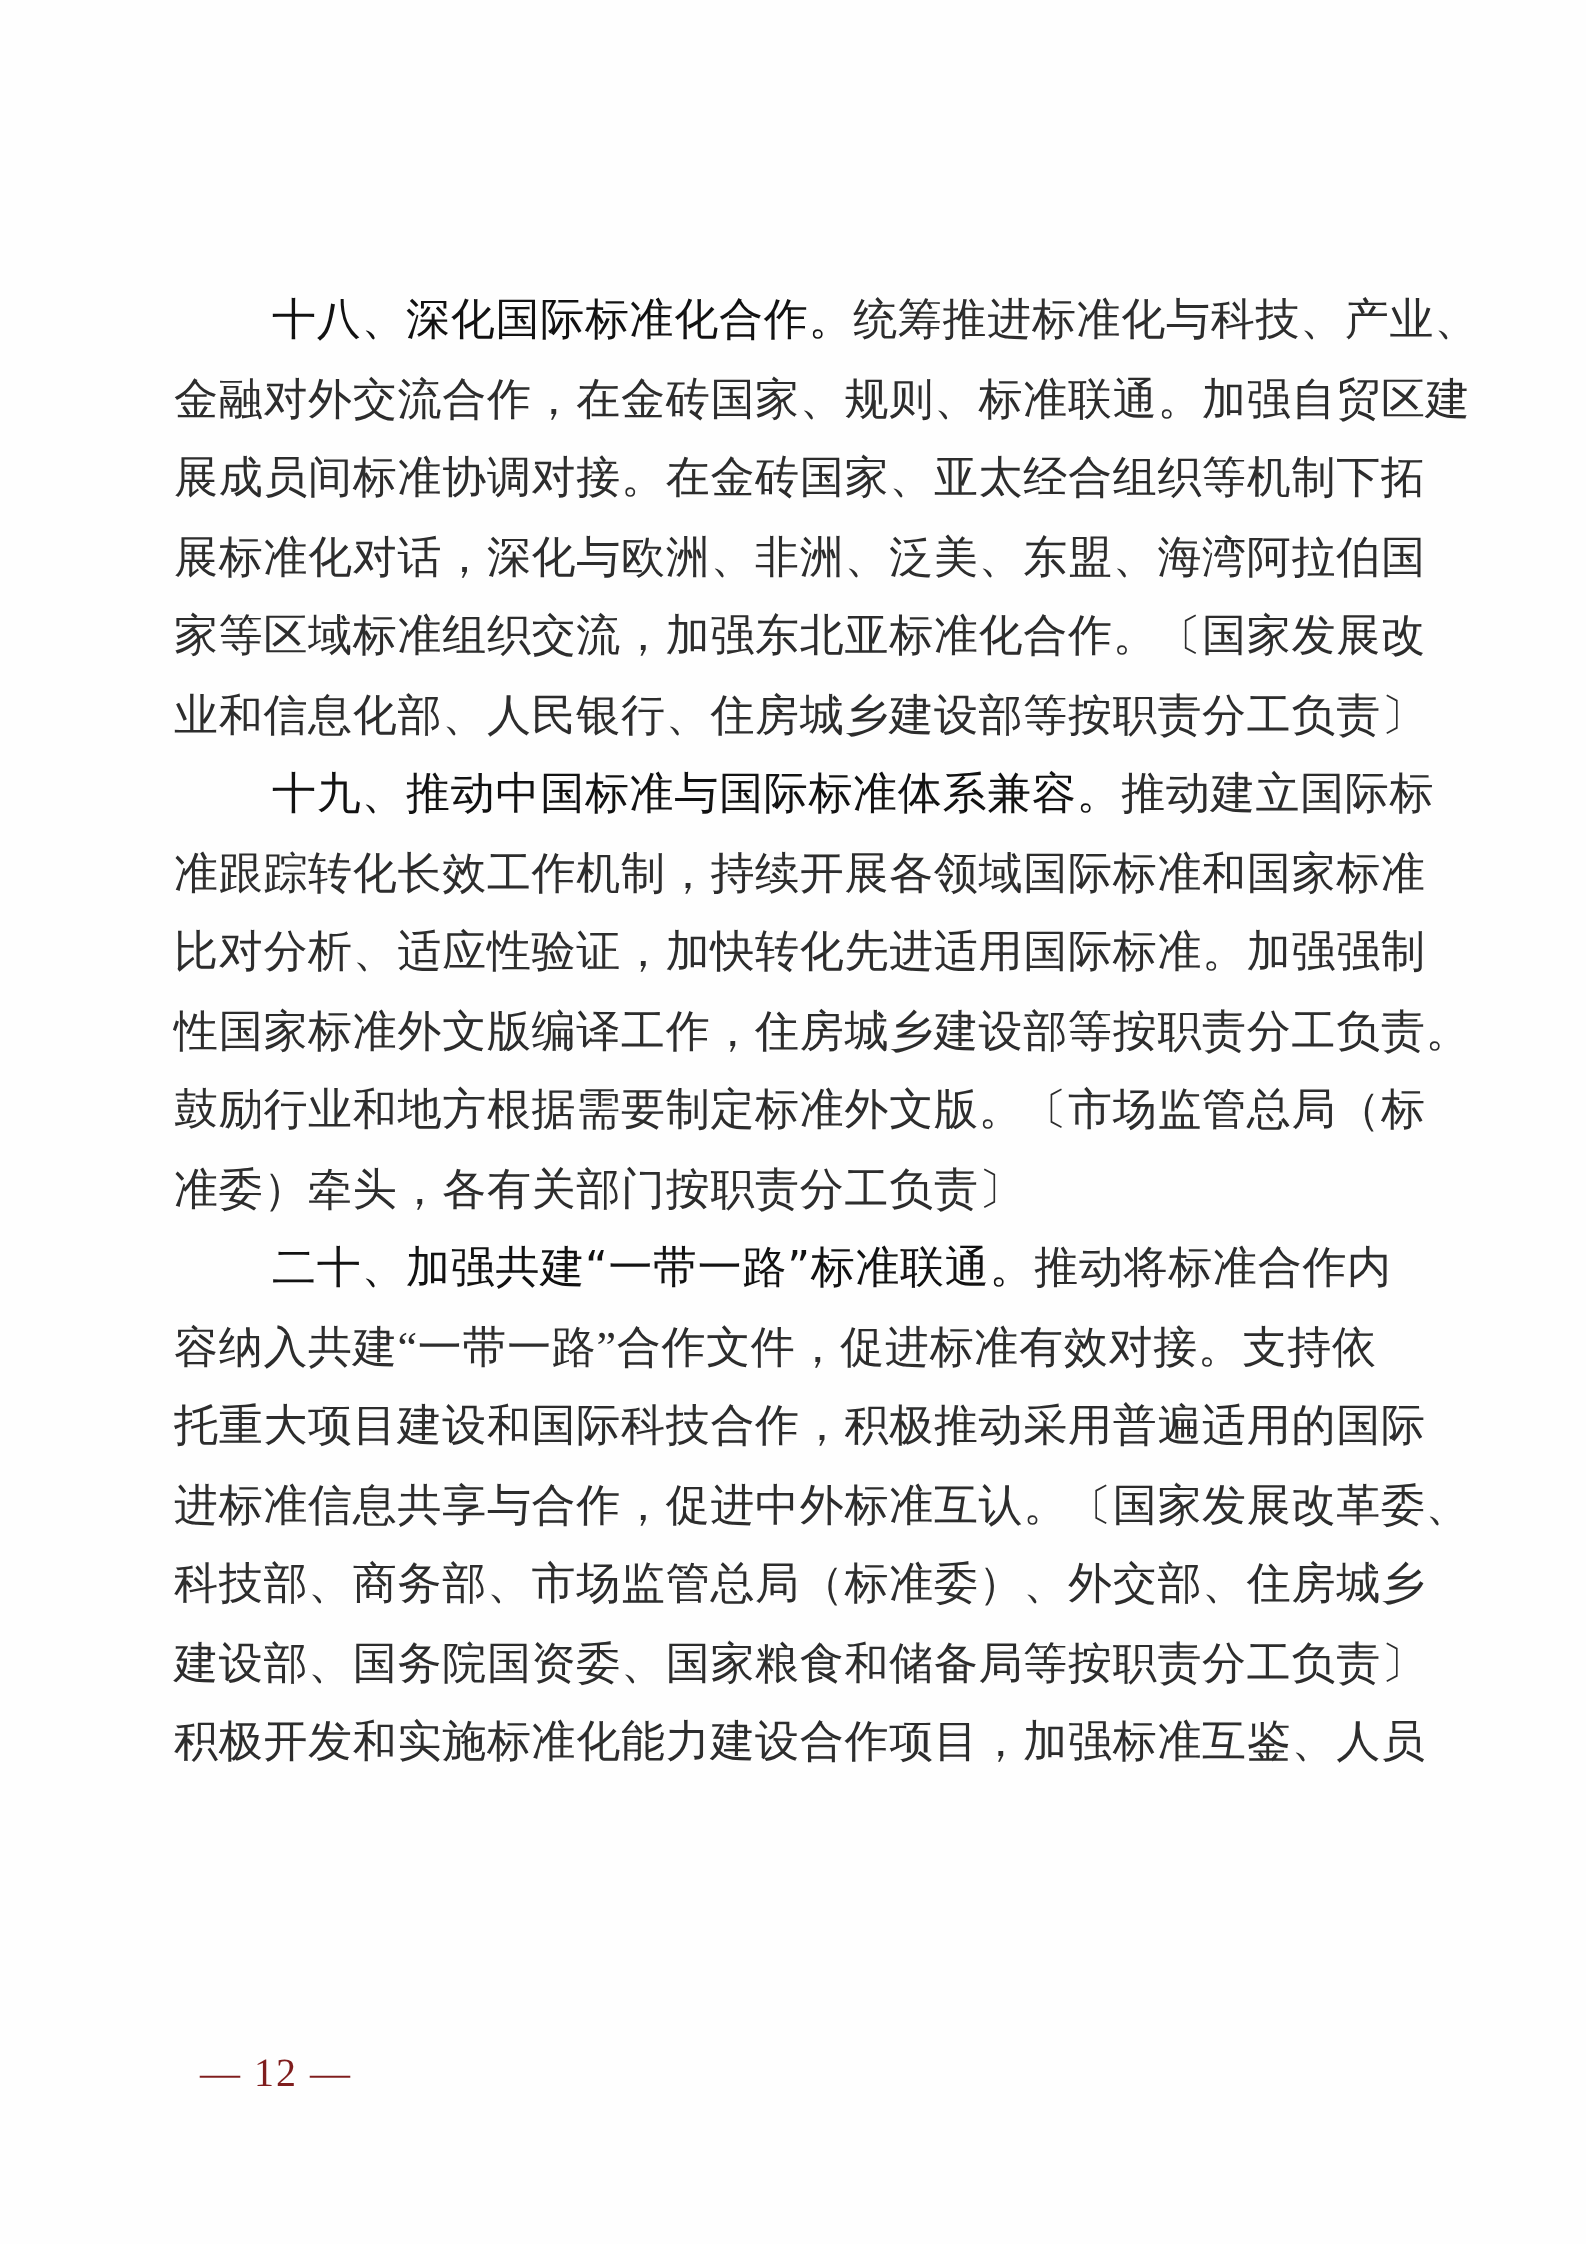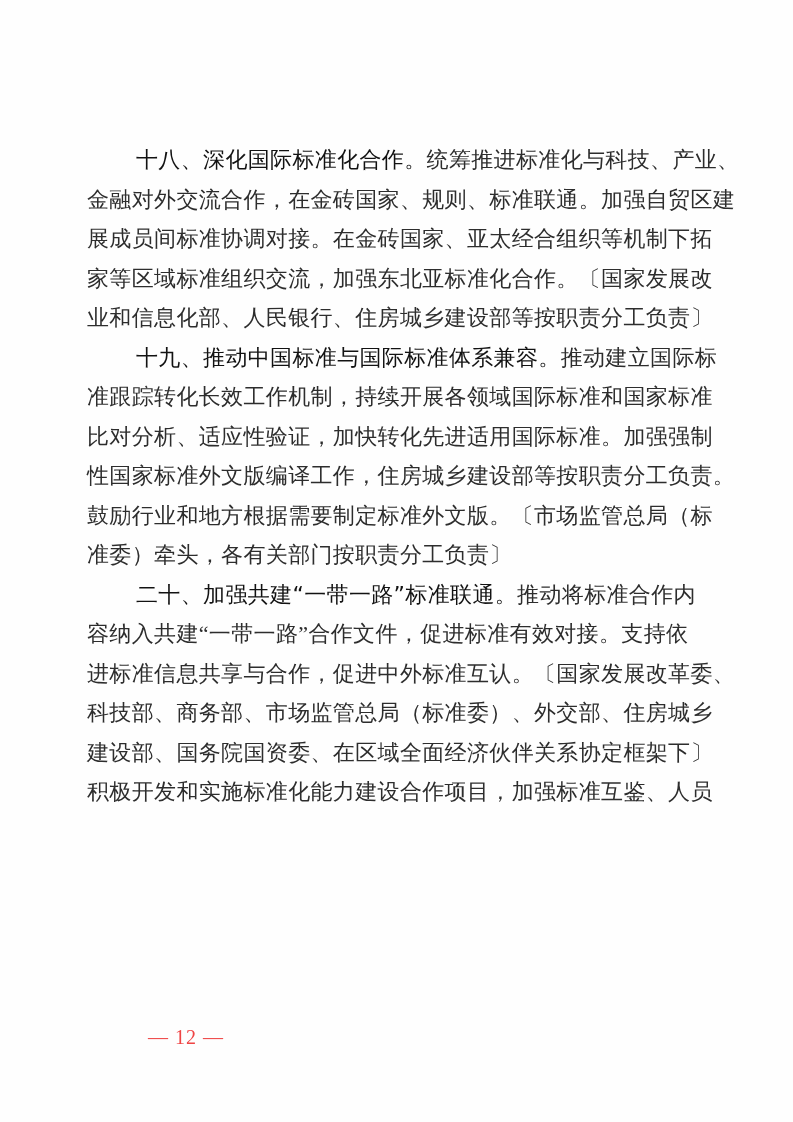--- a/index.html
+++ b/index.html
@@ -40,48 +40,49 @@
     font-family: "DejaVu Sans", "Liberation Sans", sans-serif;
     font-weight: 400;
     color: #121212;
   }
   .footer {
     position: absolute;
     left: 100px;
     top: 1026px;
     font-size: 20px;
     letter-spacing: 1px;
-    color: #ef4444;
+    color: #7f1d1d;
     font-family: "Liberation Serif", "DejaVu Serif", serif;
-    margin-left: 48px;
   }
 </style>
 </head>
 <body>
 
 <div class="page">
   <div class="doc-body">
       <div class="paragraph">
         <div class="line indent"><span class="head">十八、深化国际标准化合作。</span><span>统筹推进标准化与科技、产业、</span></div>
         <div class="line"><span>金融对外交流合作，在金砖国家、规则、标准联通。加强自贸区建</span></div>
         <div class="line"><span>展成员间标准协调对接。在金砖国家、亚太经合组织等机制下拓</span></div>
+        <div class="line"><span>展标准化对话，深化与欧洲、非洲、泛美、东盟、海湾阿拉伯国</span></div>
         <div class="line"><span>家等区域标准组织交流，加强东北亚标准化合作。〔国家发展改</span></div>
         <div class="line"><span>业和信息化部、人民银行、住房城乡建设部等按职责分工负责〕</span></div>
       </div>
       <div class="paragraph">
         <div class="line indent"><span class="head">十九、推动中国标准与国际标准体系兼容。</span><span>推动建立国际标</span></div>
         <div class="line"><span>准跟踪转化长效工作机制，持续开展各领域国际标准和国家标准</span></div>
         <div class="line"><span>比对分析、适应性验证，加快转化先进适用国际标准。加强强制</span></div>
         <div class="line"><span>性国家标准外文版编译工作，住房城乡建设部等按职责分工负责。</span></div>
         <div class="line"><span>鼓励行业和地方根据需要制定标准外文版。〔市场监管总局（标</span></div>
         <div class="line"><span>准委）牵头，各有关部门按职责分工负责〕</span></div>
       </div>
       <div class="paragraph">
         <div class="line indent"><span class="head">二十、加强共建“一带一路”标准联通。</span><span>推动将标准合作内</span></div>
         <div class="line"><span>容纳入共建“一带一路”合作文件，促进标准有效对接。支持依</span></div>
+        <div class="line"><span>托重大项目建设和国际科技合作，积极推动采用普遍适用的国际</span></div>
         <div class="line"><span>进标准信息共享与合作，促进中外标准互认。〔国家发展改革委、</span></div>
         <div class="line"><span>科技部、商务部、市场监管总局（标准委）、外交部、住房城乡</span></div>
-        <div class="line"><span>建设部、国务院国资委、在区域全面经济伙伴关系协定框架下〕</span></div>
+        <div class="line"><span>建设部、国务院国资委、国家粮食和储备局等按职责分工负责〕</span></div>
         <div class="line"><span>积极开发和实施标准化能力建设合作项目，加强标准互鉴、人员</span></div>
       </div>
     </div>
   <div class="footer">— 12 —</div>
 </div>
 
 </body></html>

